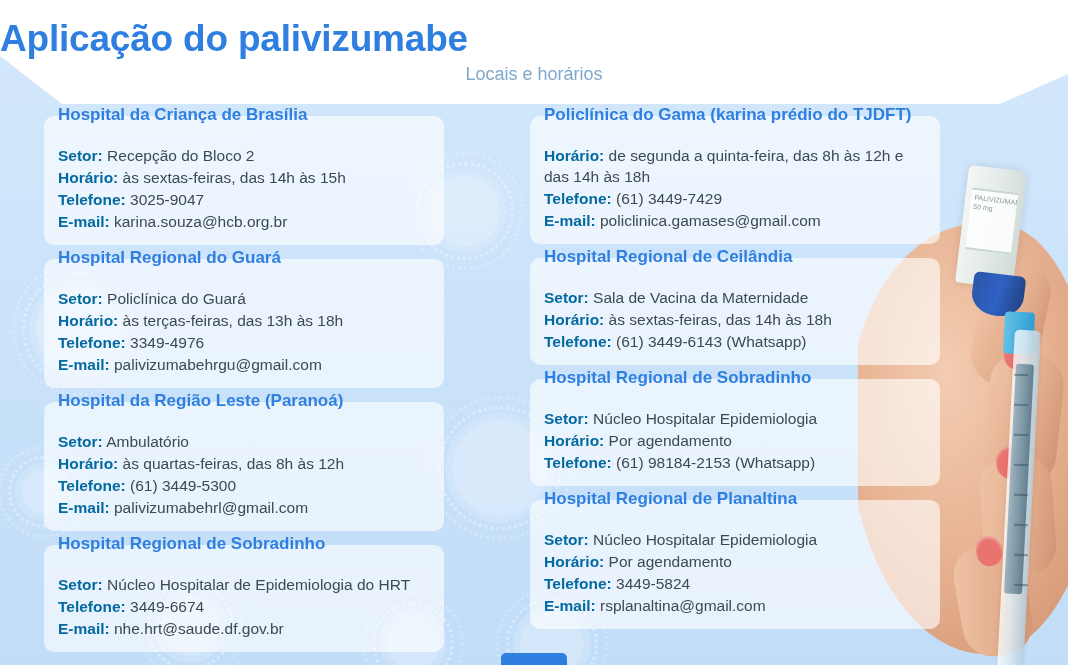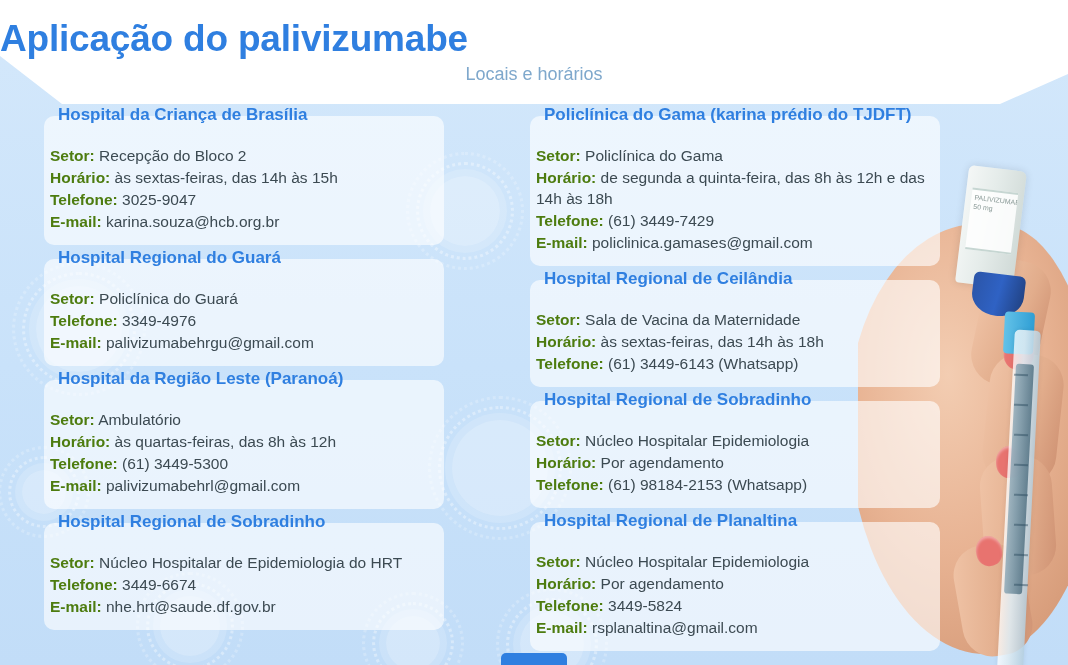--- a/index.html
+++ b/index.html
@@ -200,21 +200,21 @@
     position: absolute;
     top: 116px;
   }
   .col-left  { left: 44px;  width: 400px; }
   .col-right { left: 530px; width: 410px; }
 
   .card {
     position: relative;
     background: rgba(255,255,255,0.62);
     border-radius: 10px;
-    padding: 28px 14px 12px 6px;
+    padding: 28px 14px 12px 14px;
     margin-bottom: 14px;
     box-sizing: border-box;
   }
   .card-title {
     position: absolute;
     left: 14px;
     top: -11px;
     background: transparent;
     font-size: 17px;
     font-weight: bold;
@@ -229,21 +229,21 @@
     border-radius: 4px;
     z-index: -1;
   }
   .row {
     font-size: 15.5px;
     color: #3c4a52;
     line-height: 21px;
     margin: 1px 0;
   }
   .row b {
-    color: #4d7c0f;
+    color: #0369a1;
     font-weight: bold;
   }
 
   .footer-tab {
     position: absolute;
     left: 50%;
     transform: translateX(-50%);
     bottom: 0;
     width: 66px;
     height: 12px;
@@ -301,20 +301,21 @@
     <div class="card-title">Hospital da Criança de Brasília</div>
     <div class="row"><b>Setor:</b> <span>Recepção do Bloco 2</span></div>
     <div class="row"><b>Horário:</b> <span>às sextas-feiras, das 14h às 15h</span></div>
     <div class="row"><b>Telefone:</b> <span>3025-9047</span></div>
     <div class="row"><b>E-mail:</b> <span>karina.souza@hcb.org.br</span></div>
   </div>
 
   <div class="card">
     <div class="card-title">Hospital Regional do Guará</div>
     <div class="row"><b>Setor:</b> <span>Policlínica do Guará</span></div>
+    <div class="row"><b>Horário:</b> <span>às terças-feiras, das 13h às 18h</span></div>
     <div class="row"><b>Telefone:</b> <span>3349-4976</span></div>
     <div class="row"><b>E-mail:</b> <span>palivizumabehrgu@gmail.com</span></div>
   </div>
 
   <div class="card">
     <div class="card-title">Hospital da Região Leste (Paranoá)</div>
     <div class="row"><b>Setor:</b> <span>Ambulatório</span></div>
     <div class="row"><b>Horário:</b> <span>às quartas-feiras, das 8h às 12h</span></div>
     <div class="row"><b>Telefone:</b> <span>(61) 3449-5300</span></div>
     <div class="row"><b>E-mail:</b> <span>palivizumabehrl@gmail.com</span></div>
@@ -326,21 +327,20 @@
     <div class="row"><b>Telefone:</b> <span>3449-6674</span></div>
     <div class="row"><b>E-mail:</b> <span>nhe.hrt@saude.df.gov.br</span></div>
   </div>
 
 </div>
 
 <div class="col col-right">
 
   <div class="card">
     <div class="card-title">Policlínica do Gama (karina prédio do TJDFT)</div>
-    <div class="row"><b>Setor:</b> <span>Policlínica do Gama</span></div>
     <div class="row"><b>Horário:</b> <span>de segunda a quinta-feira, das 8h às 12h e das 14h às 18h</span></div>
     <div class="row"><b>Telefone:</b> <span>(61) 3449-7429</span></div>
     <div class="row"><b>E-mail:</b> <span>policlinica.gamases@gmail.com</span></div>
   </div>
 
   <div class="card">
     <div class="card-title">Hospital Regional de Ceilândia</div>
     <div class="row"><b>Setor:</b> <span>Sala de Vacina da Maternidade</span></div>
     <div class="row"><b>Horário:</b> <span>às sextas-feiras, das 14h às 18h</span></div>
     <div class="row"><b>Telefone:</b> <span>(61) 3449-6143 (Whatsapp)</span></div>

